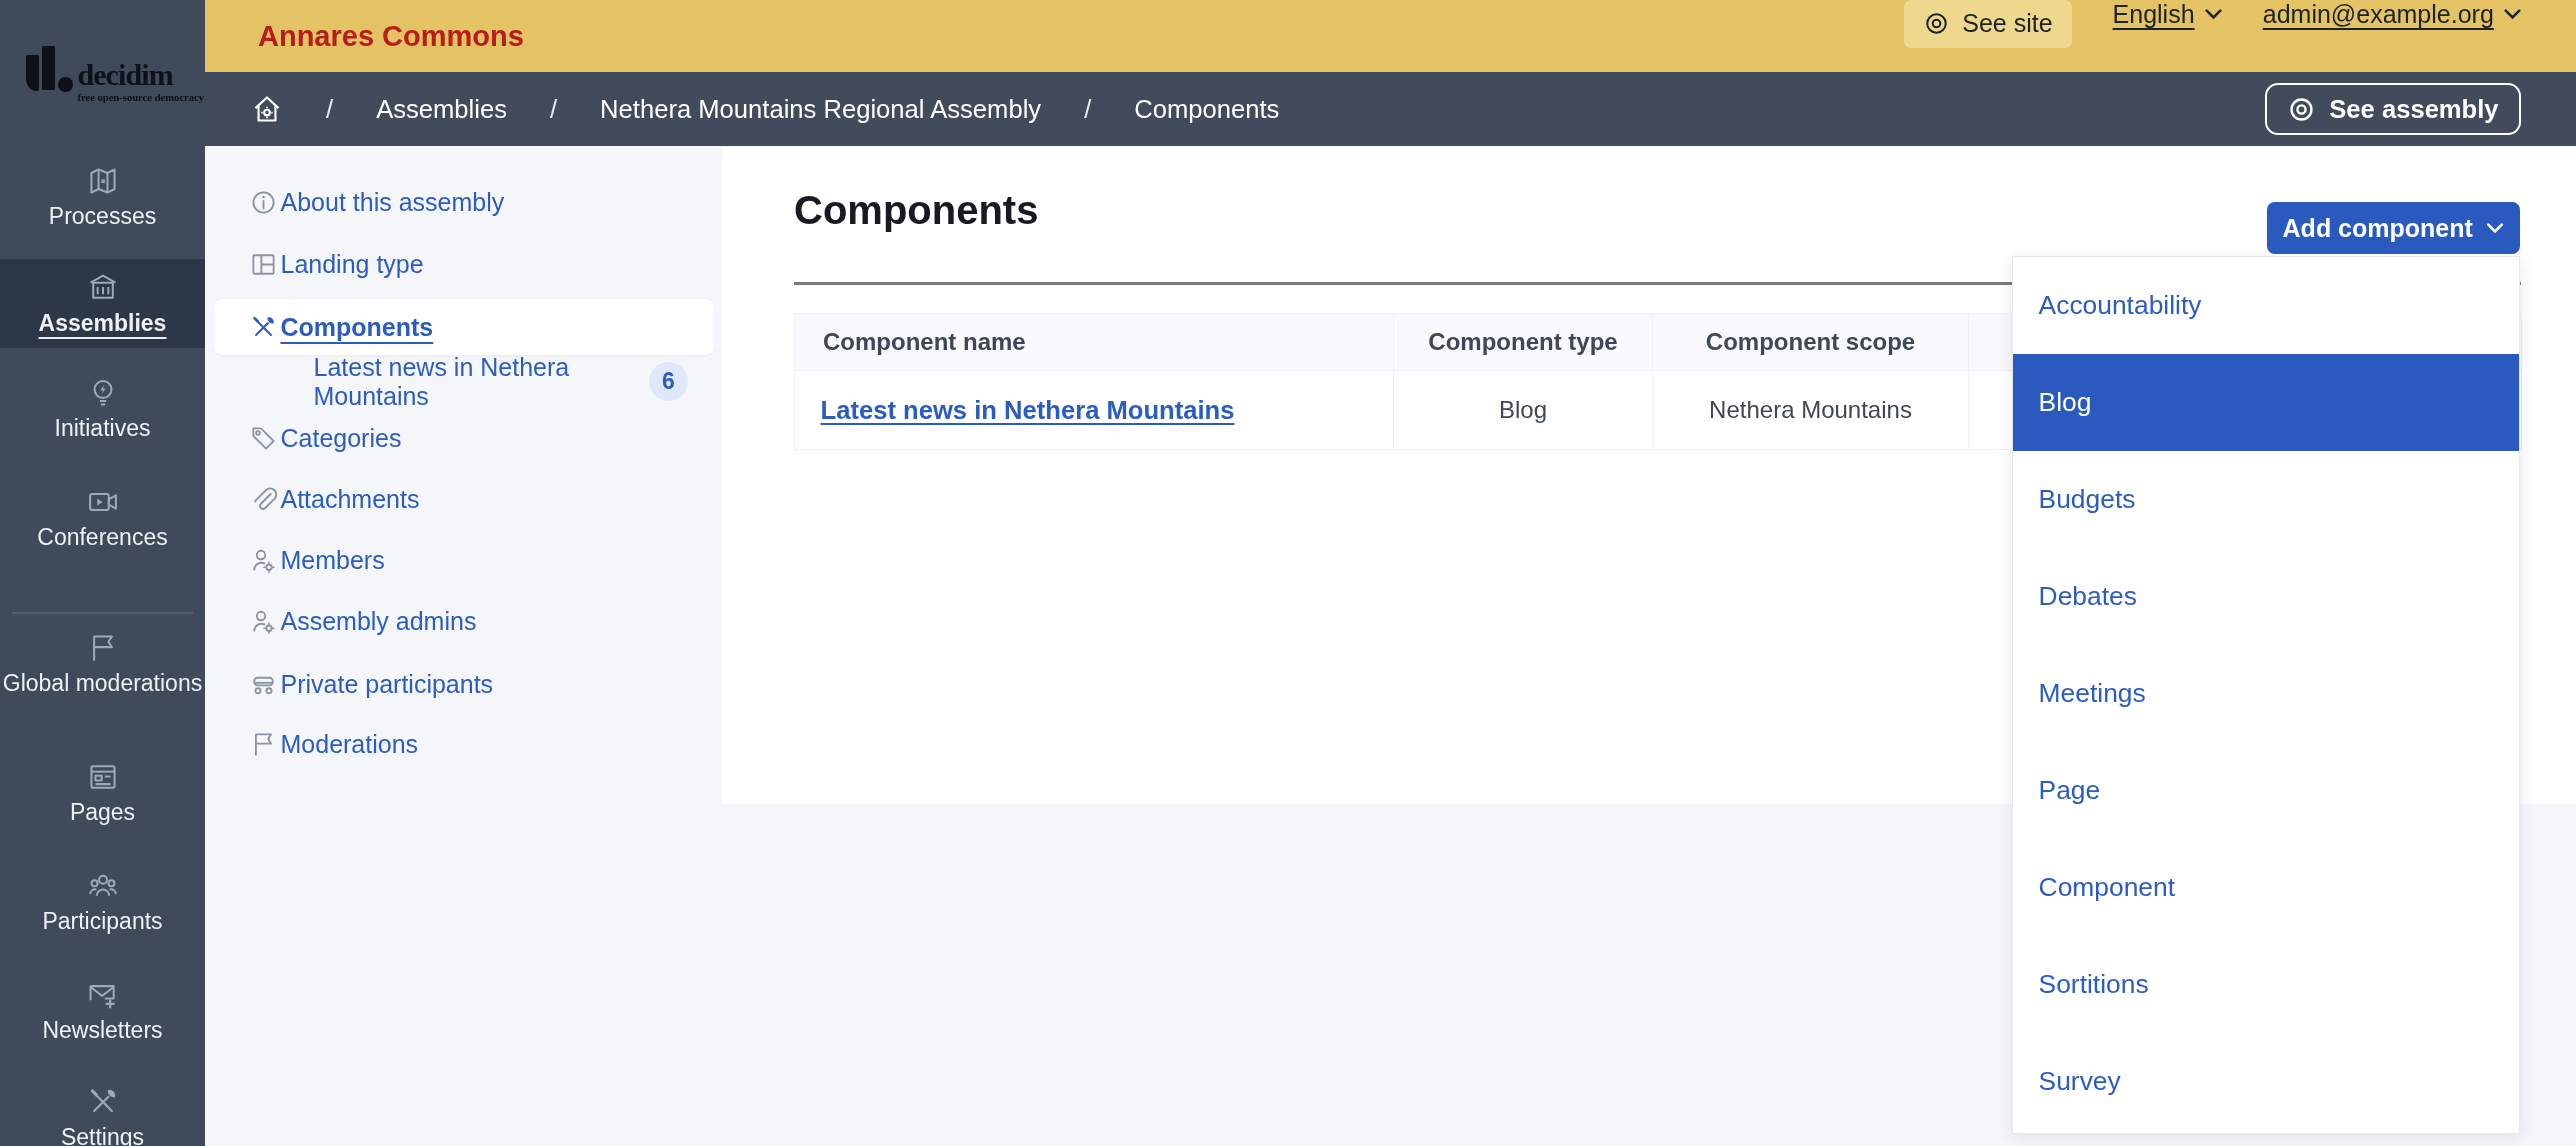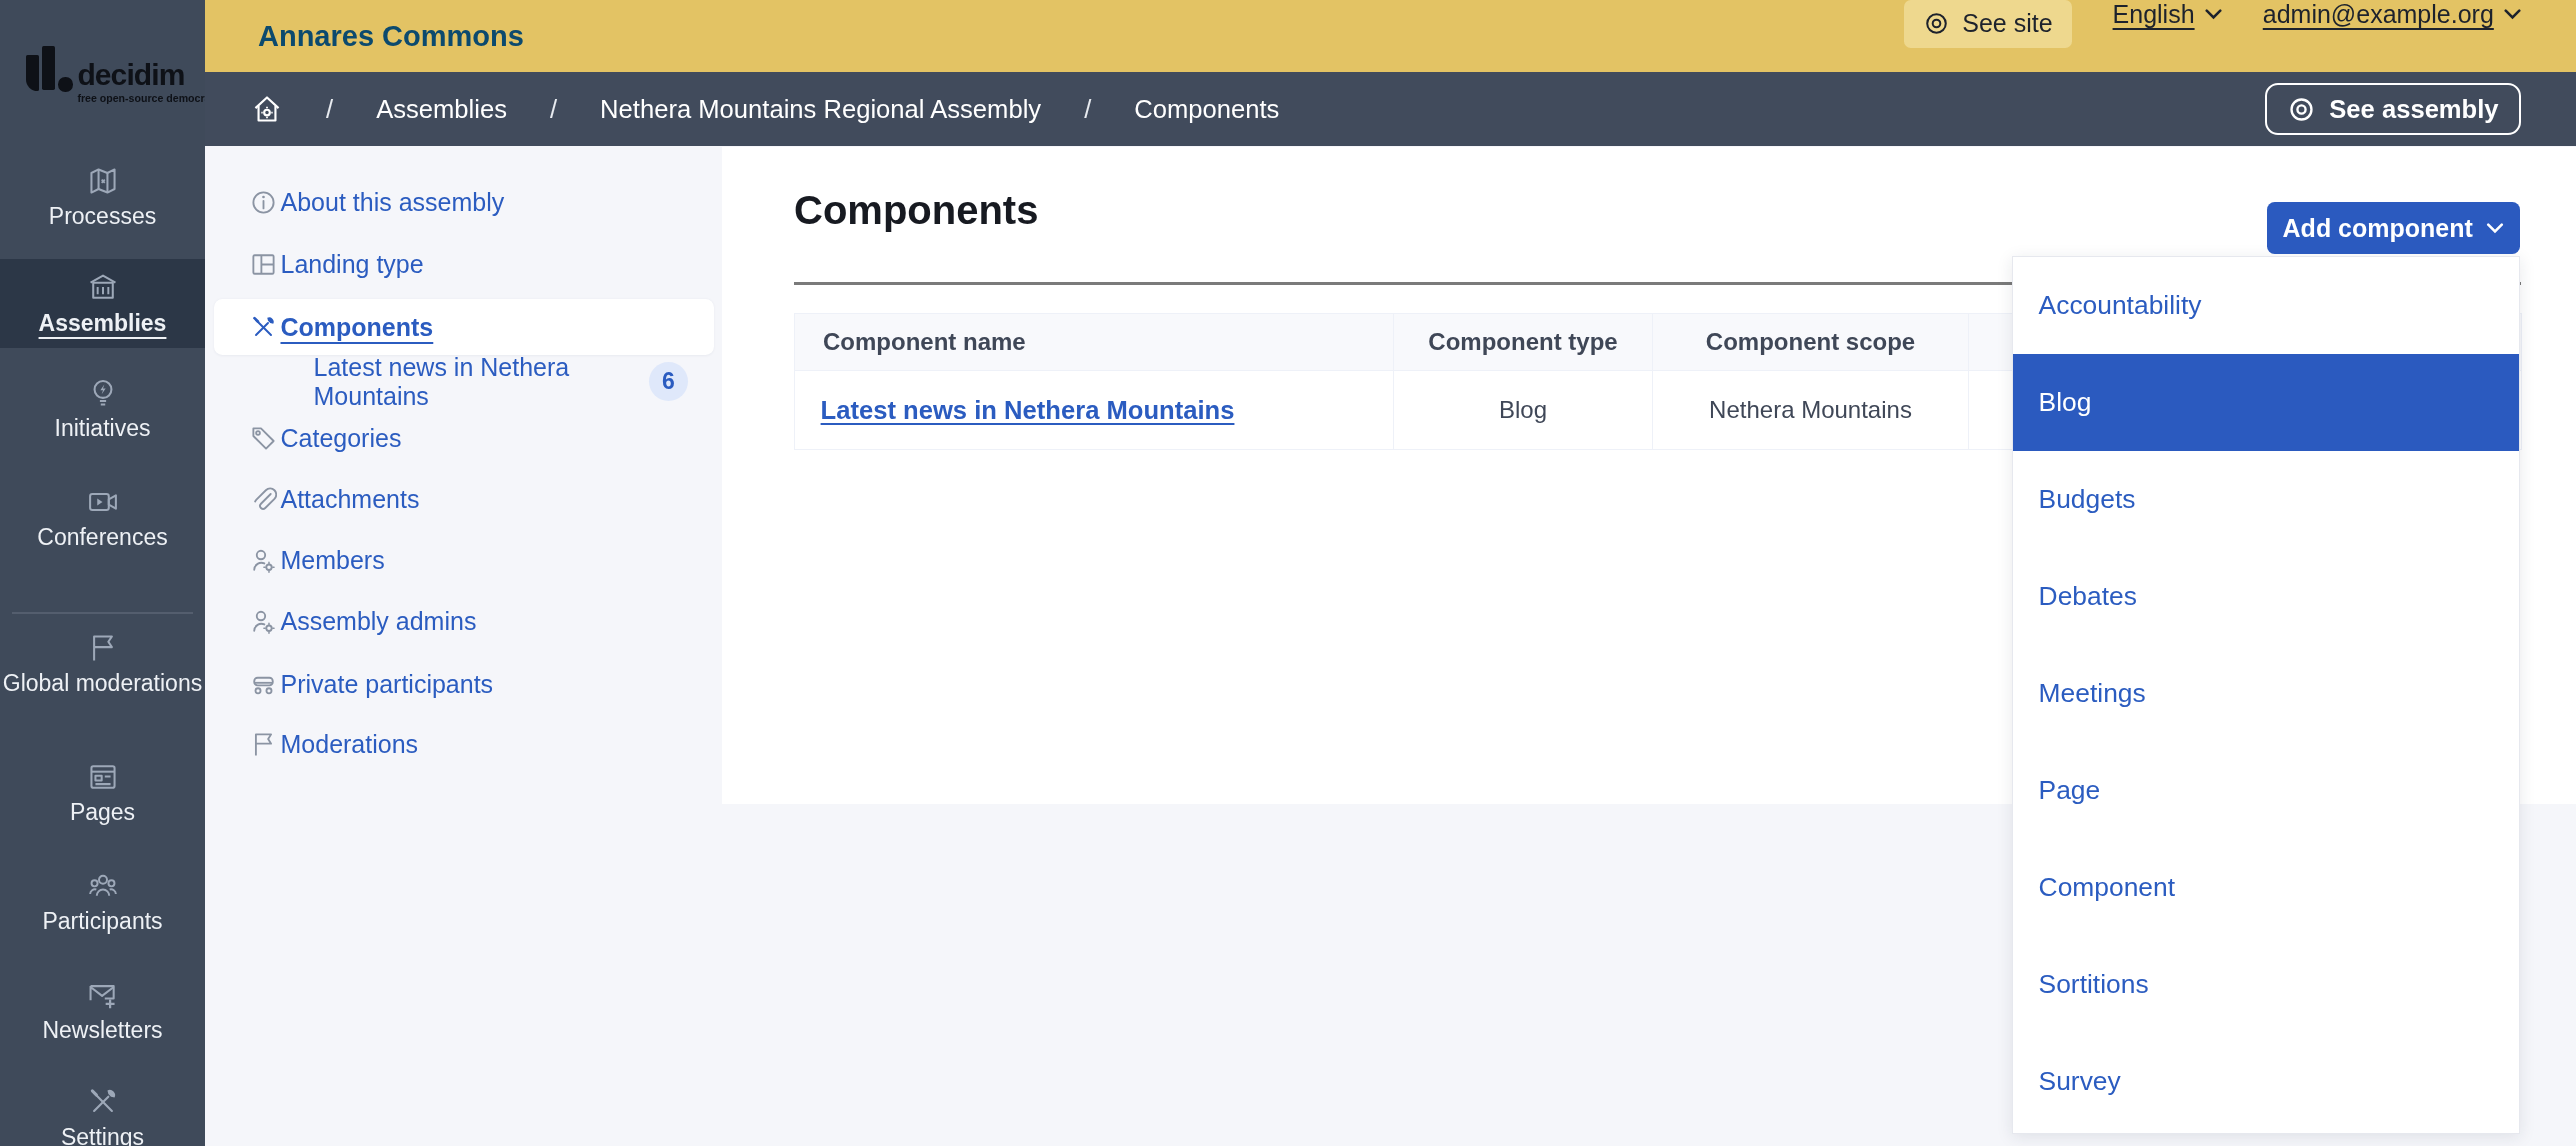--- a/index.html
+++ b/index.html
@@ -1,28 +1,28 @@
 <!DOCTYPE html>
 <html style="font-size:13.6px"><head>
 <meta charset="utf-8">
 <style>
   * { margin:0; padding:0; box-sizing:border-box; }
   html,body { width:2576px; height:1147px; overflow:hidden; }
   body { font-family:"Liberation Sans","DejaVu Sans",sans-serif; background:#f5f6fa; position:relative; }
 
   
   .topbar { position:absolute; left:0; top:0; width:2576px; height:72px; background:#e3c364; display:flex; align-items:center; }
-  .topbar-title { position:absolute; left:258px; top:0; height:72px; display:flex; align-items:center; font-size:29px; font-weight:700; color:#0c4a6e; }
+  .topbar-title { position:absolute; left:258px; top:0; height:72px; display:flex; align-items:center; font-size:29px; font-weight:700; color:#b91c1c; }
   .topbar-right { position:absolute; right:55px; top:0; height:72px; display:flex; align-items:flex-start; gap:41px; color:#1d222c; font-size:25px; }
   .see-site-pill { display:flex; align-items:center; gap:12px; background:#eed88e; border-radius:6.8px; padding:9.4px 19px; color:#1d222c; cursor:pointer; }
   .top-link { display:flex; align-items:center; gap:10.2px; cursor:pointer; }
   .top-link .lbl { text-decoration:underline; text-decoration-thickness:1.7px; text-underline-offset:5.1px; }
 
   
-  .leftcol { position:absolute; left:0; top:0; width:205px; height:1147px; background:#3f4a5a; }
+  .leftcol { position:absolute; left:0; top:0; width:205px; height:1147px; background:#3f4a5a;font-family:Liberation Serif, serif; }
   .logo { position:absolute; left:26.4px; top:43px; width:170px; height:60px; color:#0e1117; }
   .logo-bars { position:absolute; left:0; top:3.4px; width:44px; height:44px; }
   .logo-bar1 { position:absolute; left:0; top:8.5px; width:12.8px; height:36px; background:#0e1117; border-radius:1.7px 1.7px 1.7px 12px; }
   .logo-bar2 { position:absolute; left:16px; top:0; width:12.8px; height:44px; background:#0e1117; border-radius:1.7px; }
   .logo-dot  { position:absolute; left:32px; top:31px; width:14.5px; height:14.5px; background:#0e1117; border-radius:50%; }
   .logo-word { position:absolute; left:51px; top:15.3px; font-size:30px; font-weight:700; letter-spacing:-0.9px; color:#0e1117; }
   .logo-tag  { position:absolute; left:51px; top:49px; font-size:10.6px; font-weight:700; color:#0e1117; white-space:nowrap; }
 
   
   .crumbbar { position:absolute; left:205px; top:72px; width:2371px; height:74px; background:#414b5c; display:flex; align-items:center; }

